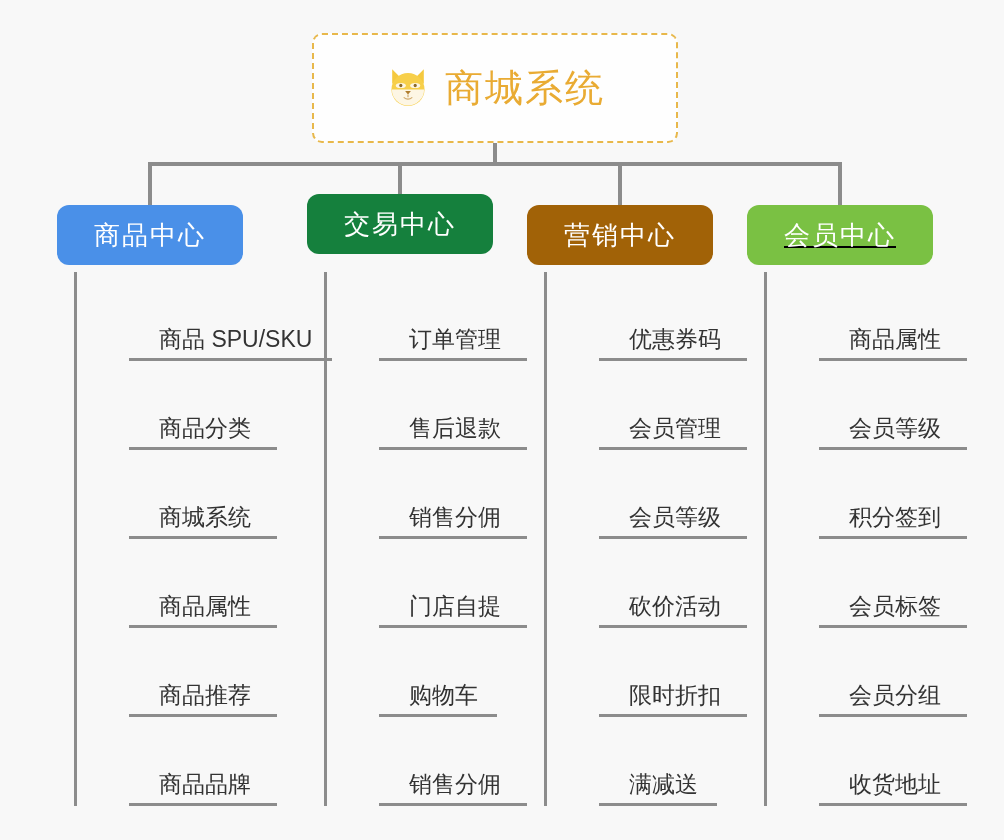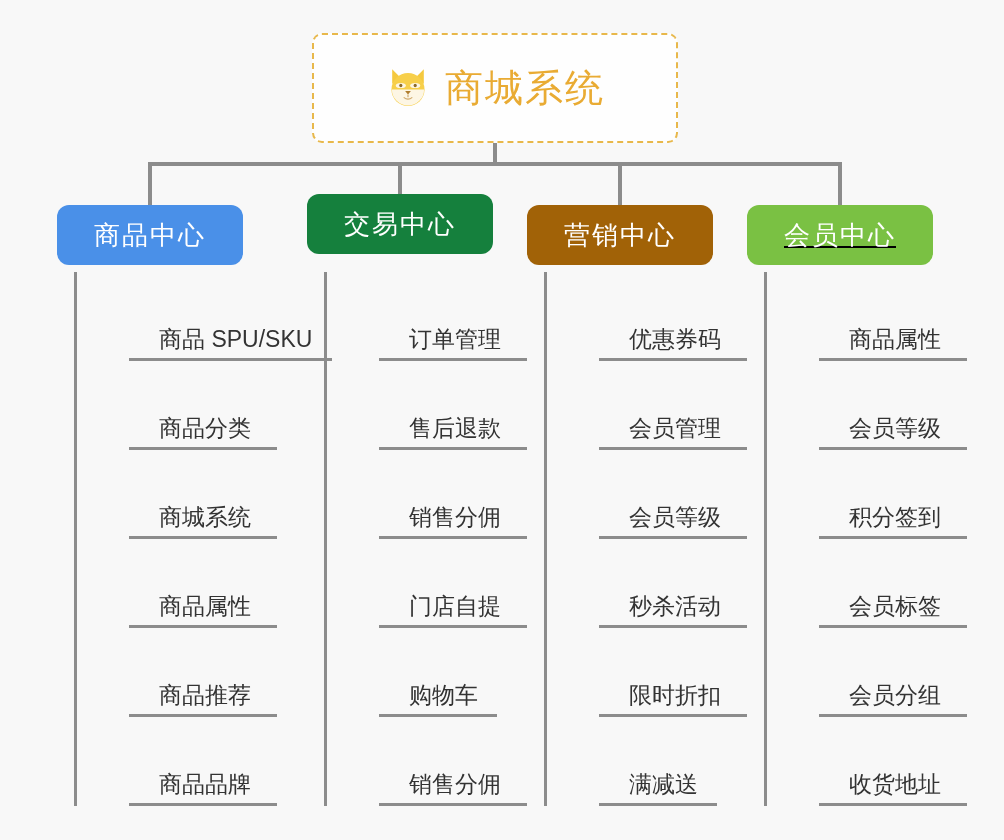--- a/index.html
+++ b/index.html
@@ -218,21 +218,21 @@
         </div>
         <div class="leaf" style="top: 89px; width: 148px;">
           <span class="leaf-text">会员管理</span>
           <div class="leaf-underline" style="width: 148px; background: rgb(140, 140, 140);"></div>
         </div>
         <div class="leaf" style="top: 178px; width: 148px;">
           <span class="leaf-text">会员等级</span>
           <div class="leaf-underline" style="width: 148px; background: rgb(140, 140, 140);"></div>
         </div>
         <div class="leaf" style="top: 267px; width: 148px;">
-          <span class="leaf-text">秒杀活动</span>
+          <span class="leaf-text">砍价活动</span>
           <div class="leaf-underline" style="width: 148px; background: rgb(140, 140, 140);"></div>
         </div>
         <div class="leaf" style="top: 356px; width: 148px;">
           <span class="leaf-text">限时折扣</span>
           <div class="leaf-underline" style="width: 148px; background: rgb(140, 140, 140);"></div>
         </div>
         <div class="leaf" style="top: 445px; width: 118px;">
           <span class="leaf-text">满减送</span>
           <div class="leaf-underline" style="width: 118px; background: rgb(140, 140, 140);"></div>
         </div>

